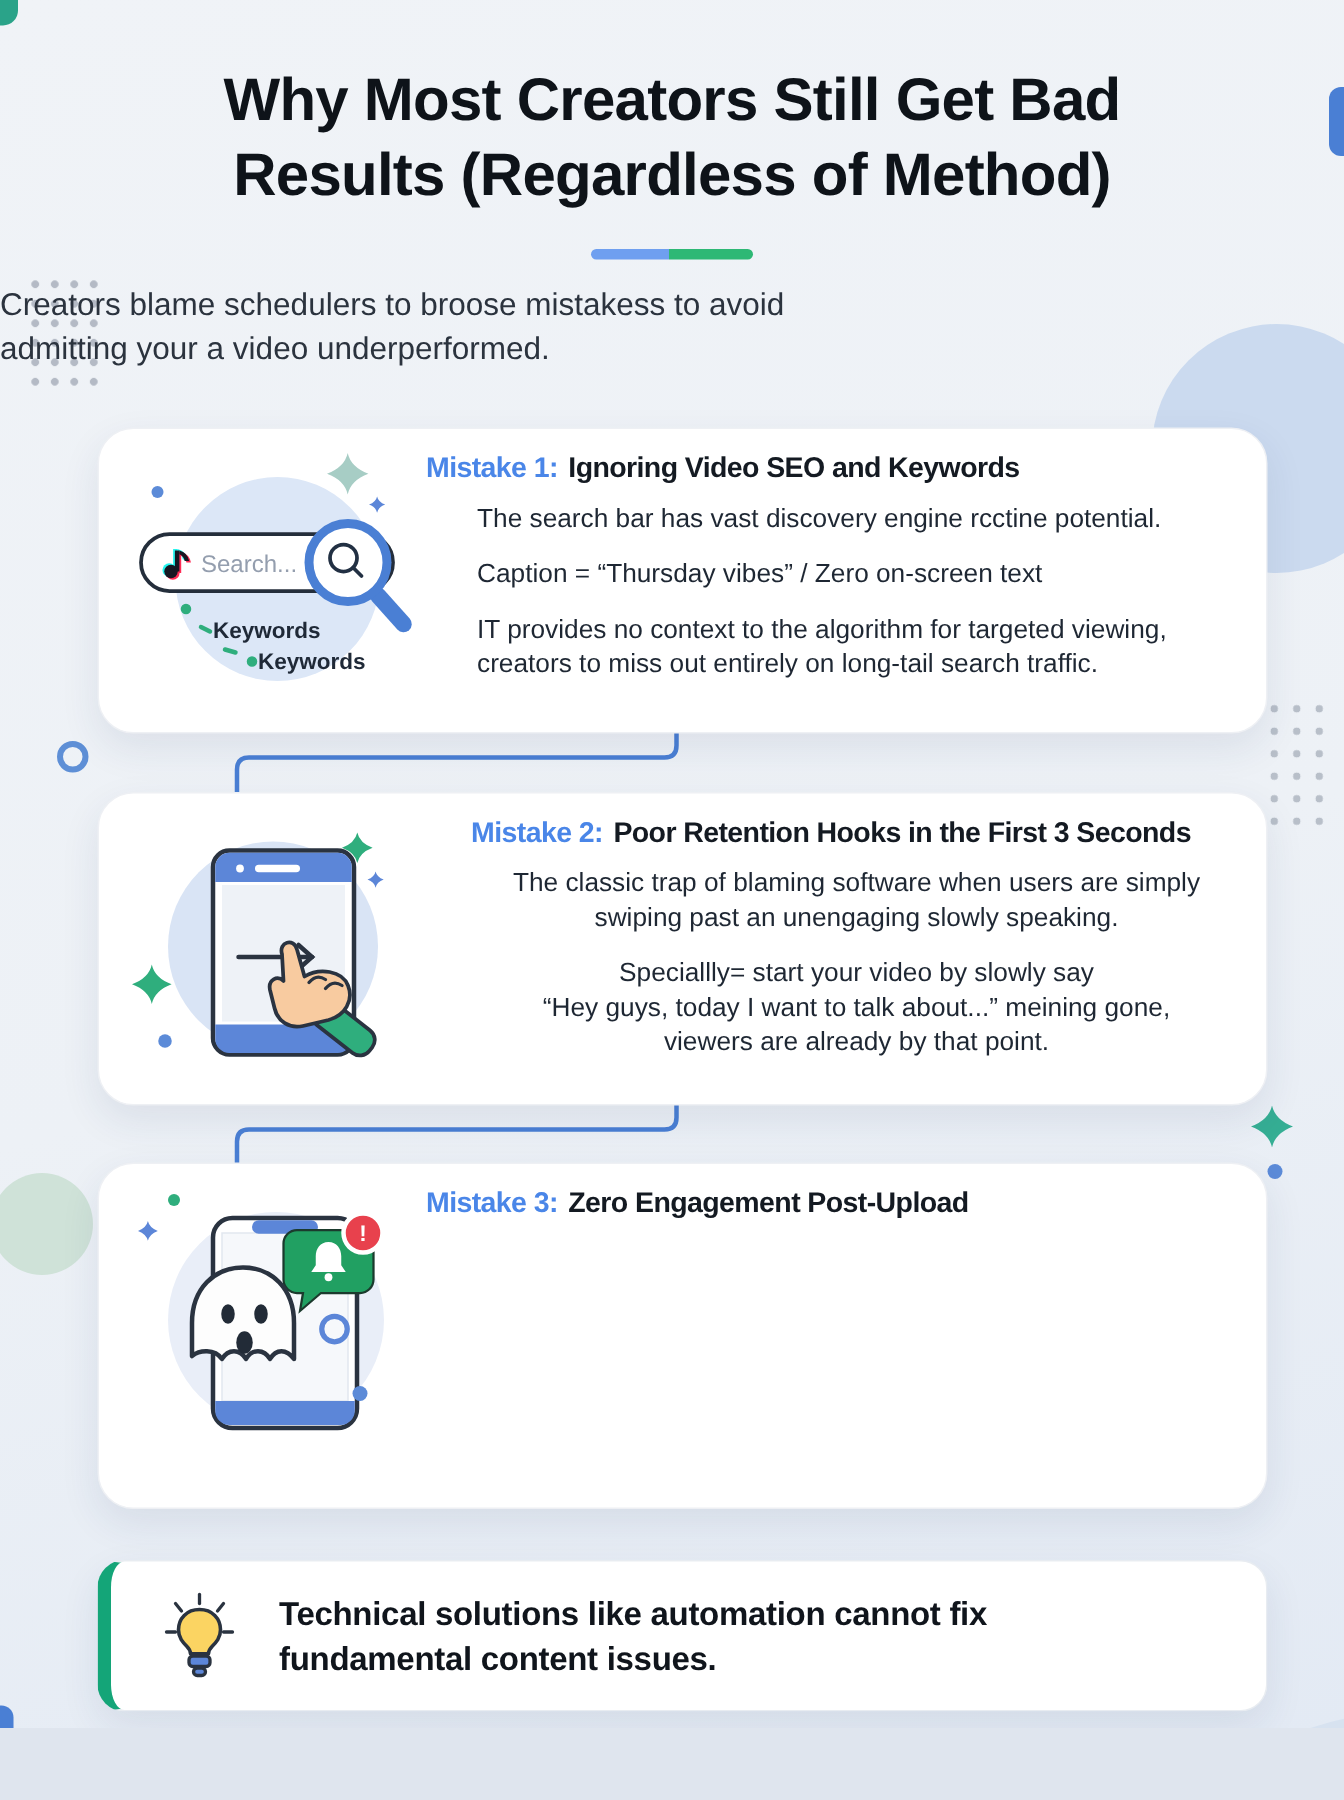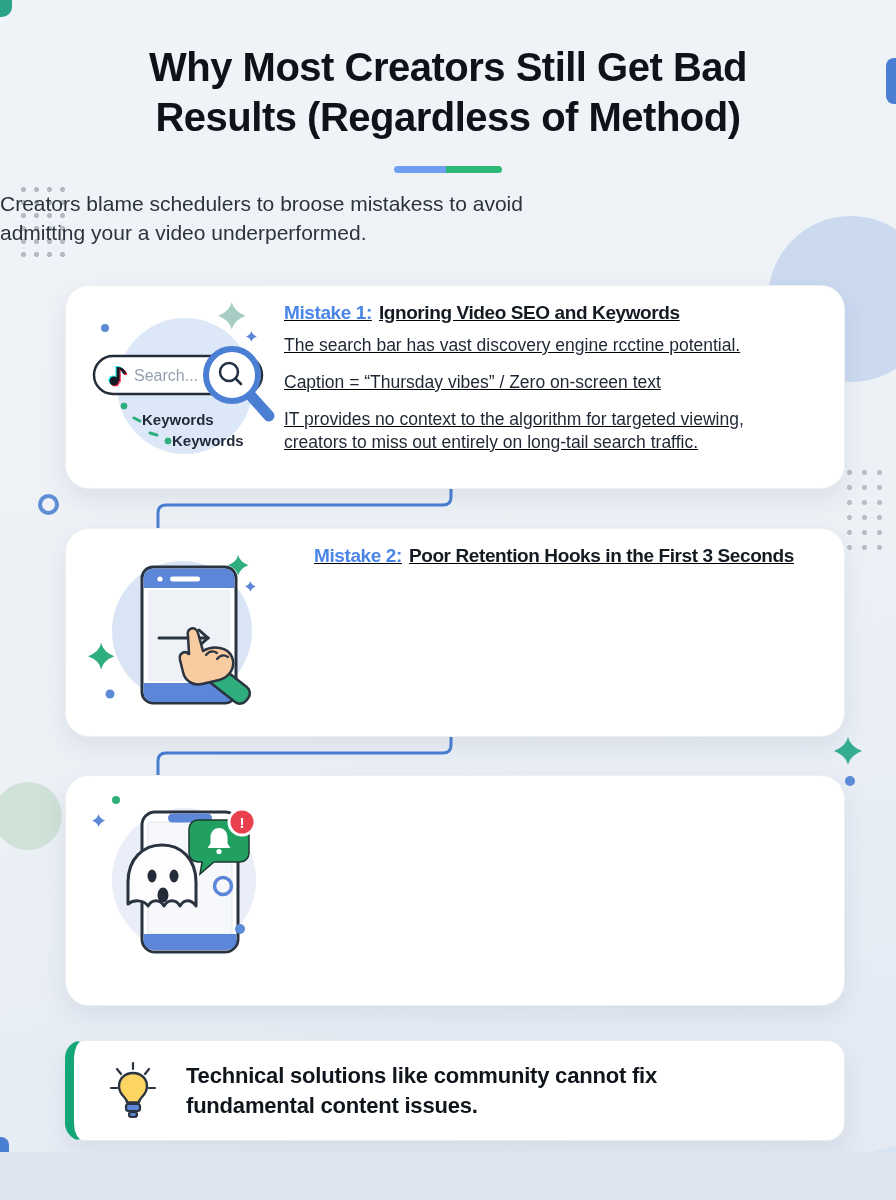--- a/index.html
+++ b/index.html
@@ -44,24 +44,24 @@
   
   .card {
     position:absolute; left:65px; width:780px; z-index:2;
     background:#ffffff; border-radius:24px; border:1px solid #eef0f4;
     box-shadow:0 10px 26px rgba(35,55,95,0.09);
   }
   .card1 { top:285px; height:204px; }
   .card2 { top:528px; height:209px;text-align:center; }
   .card3 { top:775px; height:231px; }
   .card .illus { position:absolute; left:16px; top:12px; }
-  .card .content { position:absolute; left:218px; top:16px; right:20px;text-decoration:underline; }
+  .card .content { position:absolute; left:218px; top:16px; right:20px; }
   .card h3 { font-size:19px; font-weight:700; letter-spacing:-0.4px; color:#141a22; white-space:nowrap; margin-bottom:10px; }
   .card h3 .m-label { color:#4a86e8; margin-right:7px; }
-  .card p { font-size:17.5px; line-height:23px; color:#1e2733; white-space:pre-line; margin-bottom:14px; }
+  .card p { font-size:17.5px; line-height:23px; color:#1e2733; white-space:pre-line; margin-bottom:14px;margin-left:34px; }
   
   .callout {
     position:absolute; left:65px; top:1040px; width:780px; height:101px; z-index:2;
     background:#ffffff; border-radius:18px; border:1px solid #e8ecf1;
     border-left:9px solid #14a578;
     box-shadow:0 10px 26px rgba(35,55,95,0.09);
     display:flex; align-items:center; gap:24px; padding:0 26px 0 30px;
   }
   .callout .text { font-size:22px; font-weight:700; line-height:1.32; color:#10151c; white-space:pre-line; letter-spacing:-0.2px; }
 </style>
@@ -181,20 +181,25 @@
           <rect x="124" y="134" width="46" height="19" rx="8" fill="#2fae7d" stroke="#2a3340" stroke-width="2.5"></rect>
         </g>
         <path d="M106,95 c-2.5,-8 8,-11 10,-3 l5,18 c10,-6 25,-4 29,6 c4,10 -2,20 -13,23 l-17,4 c-9,2 -17,-3 -19,-12 l-3,-12 c-1.5,-7 5,-10 9,-6 z" fill="#f8cba0" stroke="#2a3340" stroke-width="2.5" stroke-linejoin="round"></path>
         <path d="M124,114 q5,-6 11,-2 M135,118 q5,-6 11,-2" fill="none" stroke="#2a3340" stroke-width="2.2" stroke-linecap="round"></path>
       </g>
     </svg>
     <div class="content">
       <h3>
         <span class="m-label">Mistake 2:</span><span>Poor Retention Hooks in the First 3 Seconds</span>
       </h3>
+      <p>The classic trap of blaming software when users are simply
+swiping past an unengaging slowly speaking.</p>
+      <p>Speciallly= start your video by slowly say
+“Hey guys, today I want to talk about...” meining gone,
+viewers are already by that point.</p>
     </div>
   </section>
 
   <section class="card card3">
     <svg class="illus" width="205" height="180" viewBox="0 0 205 180">
       <circle cx="102" cy="92" r="72" fill="#e9eef8"></circle>
       <circle cx="34" cy="12" r="4" fill="#2fae7d"></circle>
       <path d="M12,0 Q13.8,8.2 24,12 Q13.8,15.8 12,24 Q10.2,15.8 0,12 Q10.2,8.2 12,0 Z" fill="#5c86d8" transform="translate(10,26) scale(0.55)"></path>
 
       <g>
@@ -217,33 +222,36 @@
       <g>
         <path d="M46,116 v-22 c0,-23 15,-37 34,-37 c19,0 34,14 34,37 v24 c-5,-7 -12,-7 -16,0 c-4,-7 -12,-7 -16,0 c-4,-7 -12,-7 -16,0 c-5,-7 -15,-6 -20,-2 z" fill="#fdfdfd" stroke="#2a3340" stroke-width="3" stroke-linejoin="round"></path>
         <ellipse cx="70" cy="88" rx="4.5" ry="6.5" fill="#222b37"></ellipse>
         <ellipse cx="92" cy="88" rx="4.5" ry="6.5" fill="#222b37"></ellipse>
         <ellipse cx="81" cy="107" rx="5.5" ry="7.5" fill="#222b37"></ellipse>
       </g>
       <circle cx="141" cy="98" r="8.5" fill="none" stroke="#5c86d8" stroke-width="3.5"></circle>
       <circle cx="158" cy="141" r="5" fill="#5c8bd8"></circle>
     </svg>
     <div class="content">
+      <h3>
+        <span class="m-label">Mistake 3:</span><span>Zero Engagement Post-Upload</span>
+      </h3>
     </div>
   </section>
 
   <section class="callout">
     <svg width="58" height="62" viewBox="0 0 58 62">
       <g stroke="#2a3340" stroke-width="2.2" stroke-linecap="round">
         <line x1="29" y1="3" x2="29" y2="9"></line>
         <line x1="13" y1="9" x2="17" y2="14"></line>
         <line x1="45" y1="9" x2="41" y2="14"></line>
         <line x1="7" y1="28" x2="13" y2="28"></line>
         <line x1="51" y1="28" x2="45" y2="28"></line>
       </g>
       <path d="M29,13 c-8.5,0 -14,6 -14,13.5 c0,5.5 3,8.5 5.5,11 c1.5,1.5 2.5,3 2.5,5 h12 c0,-2 1,-3.5 2.5,-5 c2.5,-2.5 5.5,-5.5 5.5,-11 c0,-7.5 -5.5,-13.5 -14,-13.5 z" fill="#fbd462" stroke="#2a3340" stroke-width="2.4" stroke-linejoin="round"></path>
       <rect x="22" y="44" width="14" height="7" rx="2.5" fill="#5c86d8" stroke="#2a3340" stroke-width="2.2"></rect>
       <rect x="25" y="52" width="8" height="5" rx="2.5" fill="#5c86d8" stroke="#2a3340" stroke-width="2.2"></rect>
     </svg>
-    <div class="text">Technical solutions like community cannot fix
+    <div class="text">Technical solutions like automation cannot fix
 fundamental content issues.</div>
   </section>
 
 </div>
 
 </body></html>

